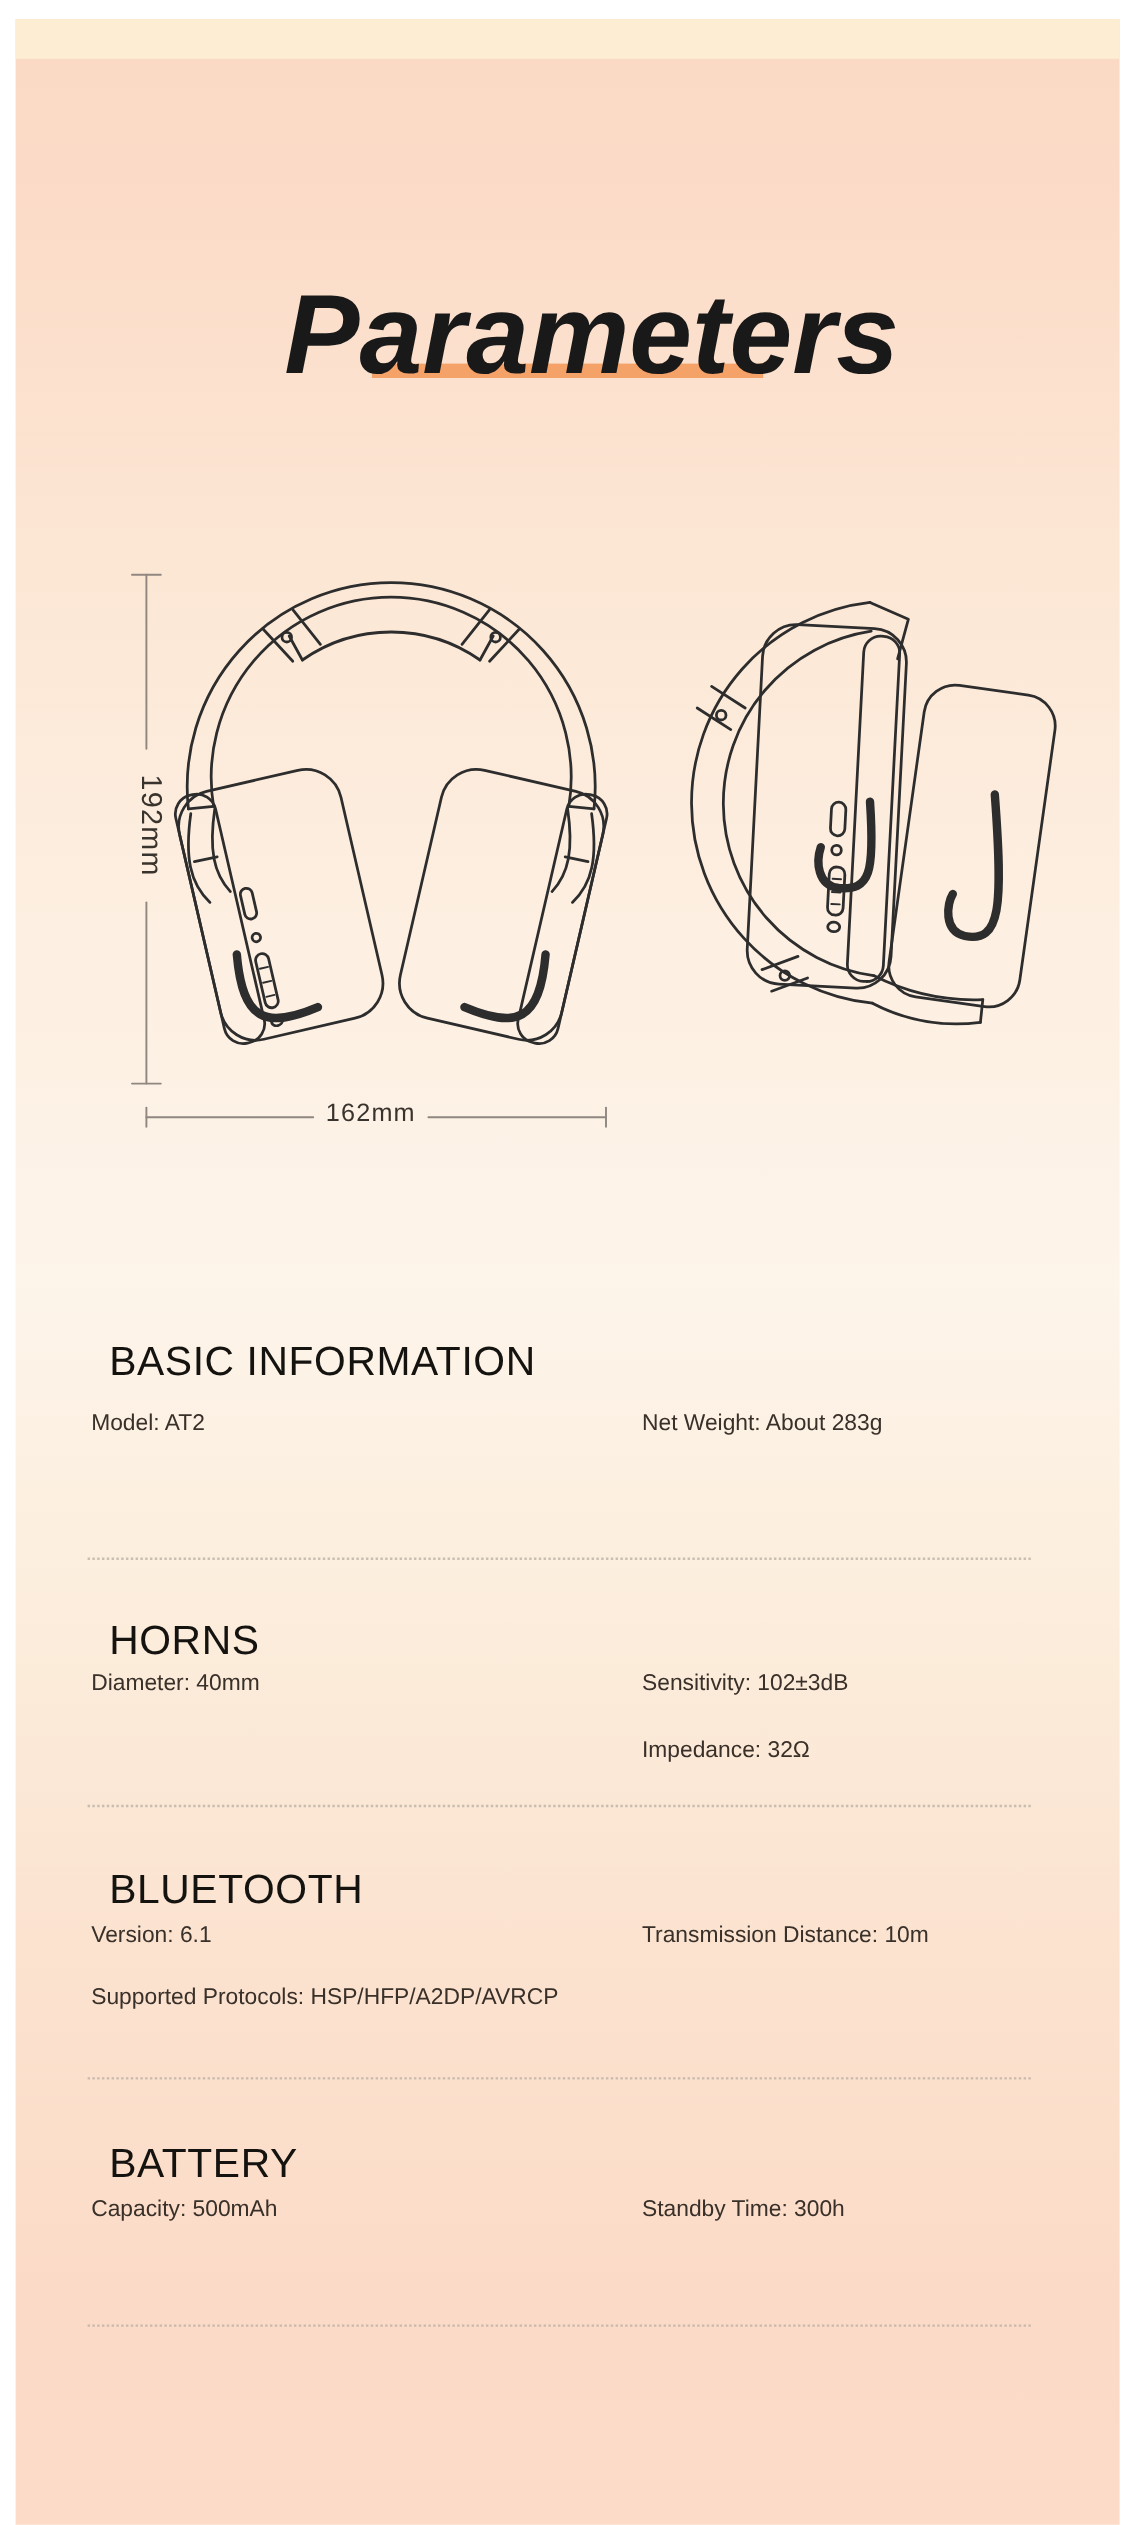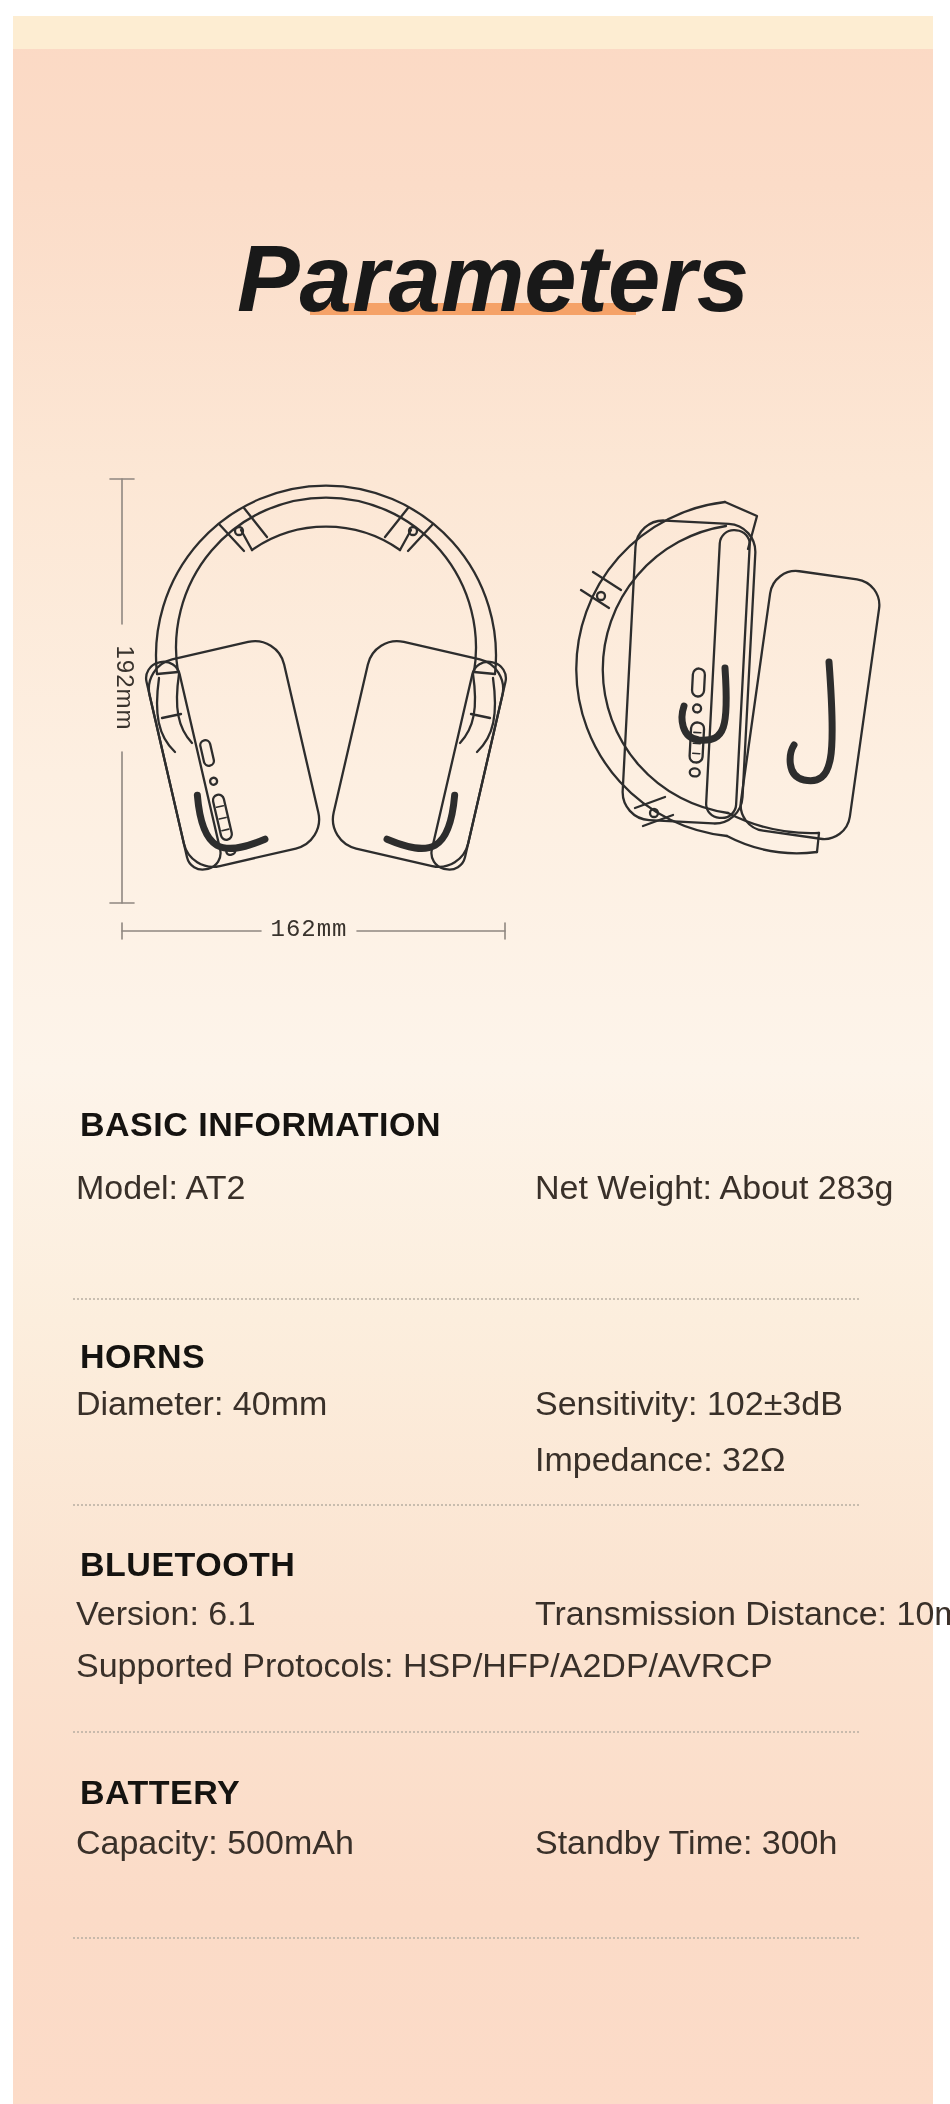--- a/index.html
+++ b/index.html
@@ -34,29 +34,29 @@
   }
 
   
   svg.diagram{position:absolute;left:0;top:440px;width:920px;height:500px;}
   .dim-label-v{
     position:absolute;left:43px;top:659px;width:140px;height:26px;text-align:center;
     font-size:24px;color:#39332d;transform:rotate(90deg);letter-spacing:1px;white-space:nowrap;
   }
   .dim-label-h{
     position:absolute;left:226px;top:900px;width:140px;height:26px;text-align:center;
-    font-size:24px;color:#39332d;letter-spacing:1px;white-space:nowrap;font-family:Liberation Mono, monospace;
+    font-size:21px;color:#39332d;letter-spacing:1px;white-space:nowrap;
   }
 
   
   .sec-title{
-    position:absolute;left:63px;margin:4px;font-size:34px;line-height:36px;
-    font-weight:700;color:#151310;letter-spacing:0.5px;white-space:nowrap;
+    position:absolute;left:63px;margin:15px;font-size:34px;line-height:36px;
+    font-weight:400;color:#151310;letter-spacing:0.5px;white-space:nowrap;
   }
-  .row{position:absolute;left:63px;width:792px;font-size:34px;line-height:32px;color:#393029;white-space:nowrap;}
+  .row{position:absolute;left:63px;width:792px;font-size:19px;line-height:32px;color:#393029;white-space:nowrap;}
   .row .cell-r{position:absolute;left:459px;top:0;white-space:nowrap;}
   .divider{position:absolute;left:60px;width:786px;height:0;border-top:2px dotted #b7aea2;opacity:.75;}
 </style>
 </head>
 <body>
 
 <div class="canvas">
   <div class="page">
     <div class="top-band"></div>
 

